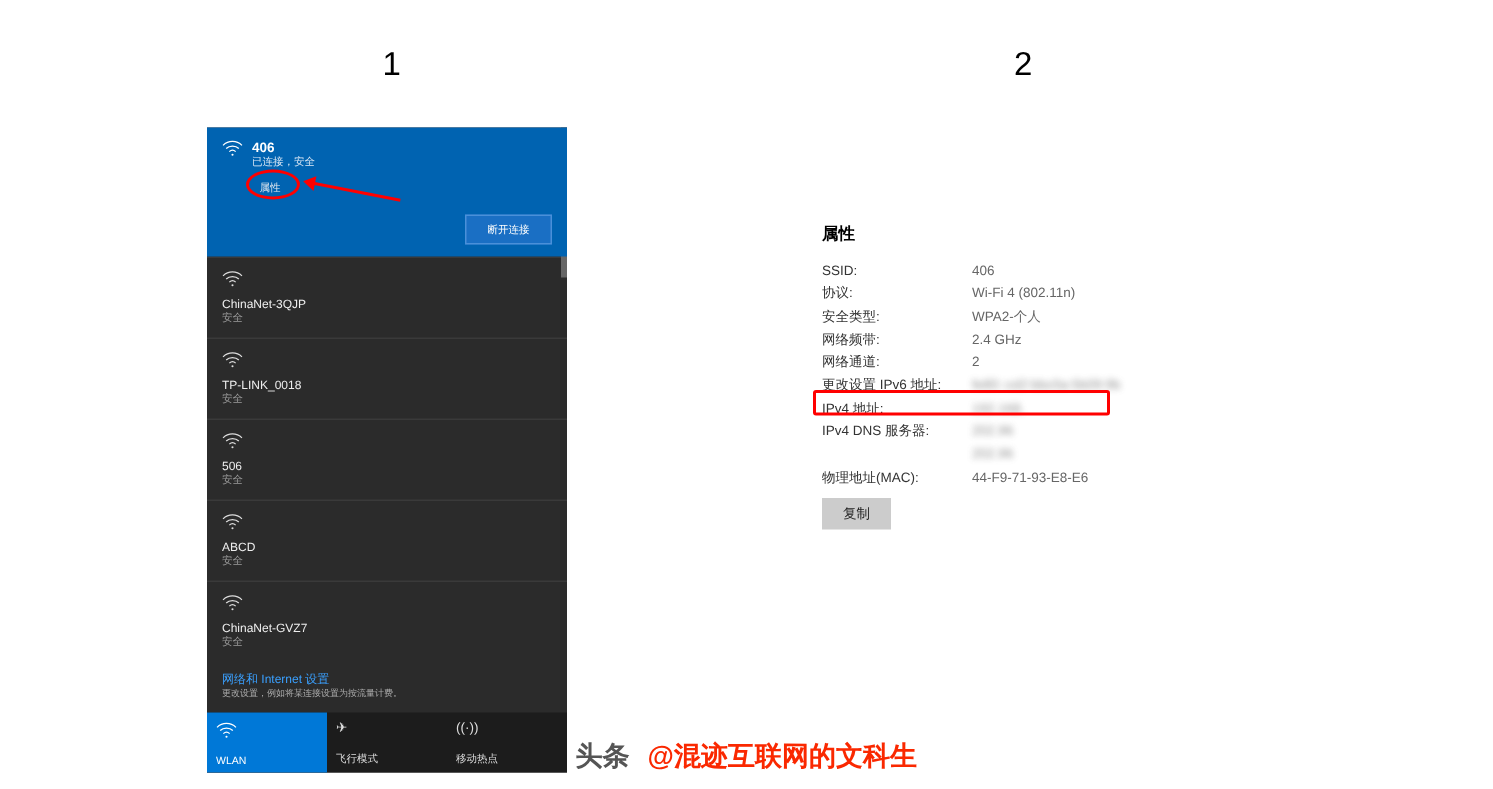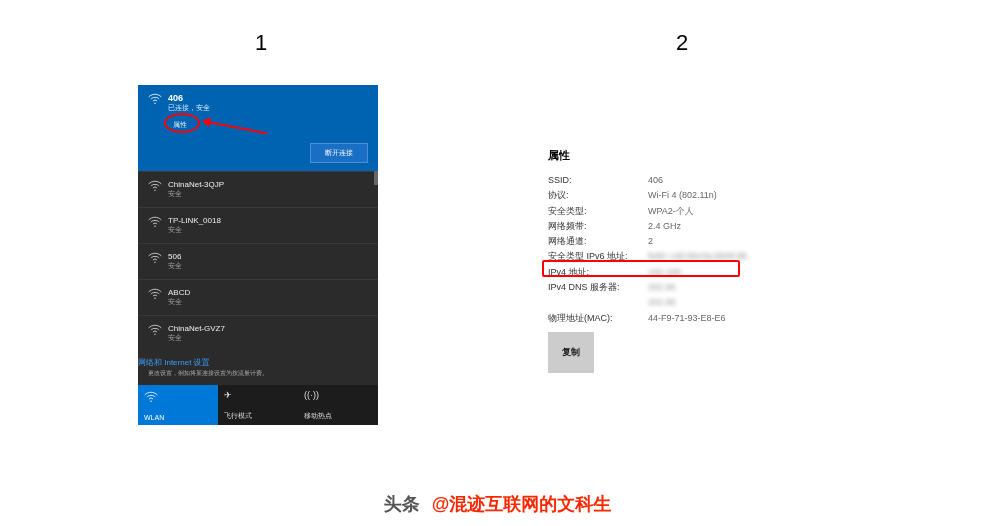--- a/index.html
+++ b/index.html
@@ -13,43 +13,43 @@
   .panel1 .scrollbar { position: absolute; right: 0; top: 0; width: 4px; height: 100px; background: #666; }
   .connected { background: #0063b1; padding: 8px 10px; color: #fff; position: relative; }
   .connected .row1 { display: flex; align-items: flex-start; gap: 6px; }
   .connected .ssid { font-size: 9px; font-weight: 600; }
   .connected .status { font-size: 7px; color: #dbe8f6; }
   .circled { position: relative; display: inline-block; margin-top: 6px; margin-left: 22px; padding: 1px 3px; font-size: 7px; color: #e0e8ef; cursor: pointer; }
   .red-oval { position: absolute; border: 2px solid #ff0000; border-radius: 50%; left: -6px; top: -6px; width: 36px; height: 20px; pointer-events: none; }
   .arrow { position: absolute; width: 60px; height: 2px; background: #ff0000; left: 38px; top: 2px; transform-origin: left center; transform: rotate(11deg); }
   .arrow::before { content: ""; position: absolute; left: -6px; top: -4px; border-right: 8px solid #ff0000; border-top: 5px solid transparent; border-bottom: 5px solid transparent; }
   .disconnect-btn { float: right; margin-top: 12px; background: #1a6fc4; border: 1px solid #4a90d9; color: #fff; font-size: 7px; padding: 4px 14px; cursor: pointer; }
-  .net-item { display: flex; align-items: flex-start; gap: 6px; padding: 8px 10px; color: #ddd; border-top: 1px solid #3a3a3a; }
+  .net-item { display: flex; align-items: flex-start; gap: 6px; padding: 8px 10px; color: #ddd; border-top: 1px solid #3a3a3a; flex-direction: column; }
   .net-item .name { font-size: 8px; color: #eee; }
   .net-item .sec { font-size: 7px; color: #9c9c9c; }
-  .net-settings { padding: 6px 0 2px; color: #3aa0ff; font-size: 8px; }
+  .net-settings { padding: 6px 10px 2px; color: #3aa0ff; font-size: 8px; }
   .net-settings-sub { padding: 0 10px 8px; color: #aaa; font-size: 6px; line-height: 1.2; }
   .bottom-bar { display: flex; background: #1c1c1c; }
   .bot-tile { flex: 1; padding: 6px 6px 4px; color: #ddd; font-size: 7px; position: relative; min-height: 40px; display: flex; flex-direction: column; justify-content: space-between; }
   .bot-tile.active { background: #0078d7; color: #fff; }
   .bot-tile .lbl { font-size: 7px; }
   .bot-icon { font-size: 9px; line-height: 1; }
 
   
   .wifi-icon { width: 14px; height: 12px; flex-shrink: 0; }
   .wifi-icon path { stroke: currentColor; fill: none; }
 
   
   .panel2 { position: absolute; left: 548px; top: 148px; width: 390px; font-size: 9px; color: #333; }
   .panel2 h1 { font-size: 11px; font-weight: 600; margin-bottom: 10px; color: #000; }
   .prow { display: flex; line-height: 1.7; }
   .prow .k { width: 100px; color: #333; }
   .prow .v { color: #666; flex: 1; }
   .prow.multi .v { display: flex; flex-direction: column; }
-  .copy-btn { margin-top: 6px; display: inline-block; background: #cccccc; border: none; padding: 14px 14px; font-size: 9px; color: #222; cursor: pointer; font-weight: bold; }
+  .copy-btn { margin-top: 6px; display: inline-block; background: #cccccc; border: none; padding: 4px 14px; font-size: 9px; color: #222; cursor: pointer; }
   .red-box { position: absolute; border: 2px solid #ff0000; border-radius: 2px; pointer-events: none; left: -6px; top: 112px; width: 198px; height: 17px; }
   .blur { filter: blur(2px); opacity: .7; }
 
   
   .watermark { position: absolute; left: 0; bottom: 0; right: 0; display: flex; align-items: flex-start; justify-content: center; padding: 10px 0; }
   .wm-label { font-size: 18px; font-weight: 700; color: #555; }
   .wm-handle { font-size: 18px; font-weight: 700; color: #fa2800; margin-left: 12px; }
 </style>
 </head>
 <body>
@@ -173,21 +173,21 @@
       </div>
       <div class="prow">
         <span class="k">网络频带:</span>
         <span class="v"><span>2.4 GHz</span></span>
       </div>
       <div class="prow">
         <span class="k">网络通道:</span>
         <span class="v"><span>2</span></span>
       </div>
       <div class="prow">
-        <span class="k">安全类型 IPv6 地址:</span>
+        <span class="k">更改设置 IPv6 地址:</span>
         <span class="v"><span class="blur">fe80::cd2:bbc0a:5b09:9b</span></span>
       </div>
       <div class="prow">
         <span class="k">IPv4 地址:</span>
         <span class="v"><span class="blur">192.168.</span></span>
       </div>
       <div class="prow multi">
         <span class="k">IPv4 DNS 服务器:</span>
         <span class="v">
           <span class="blur">202.96</span>

